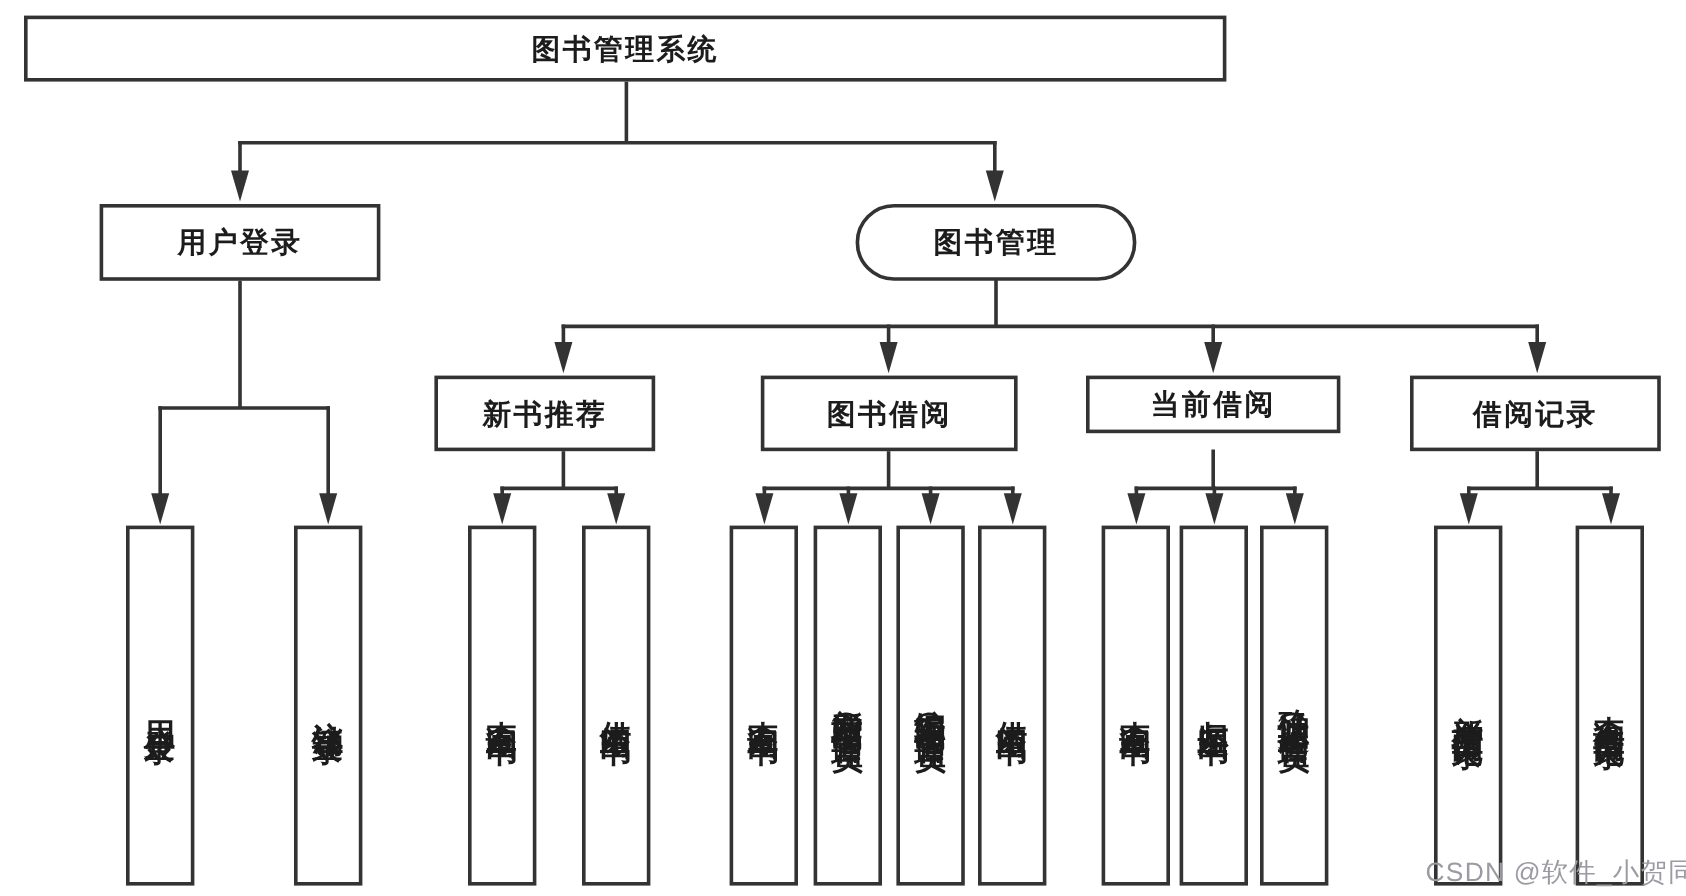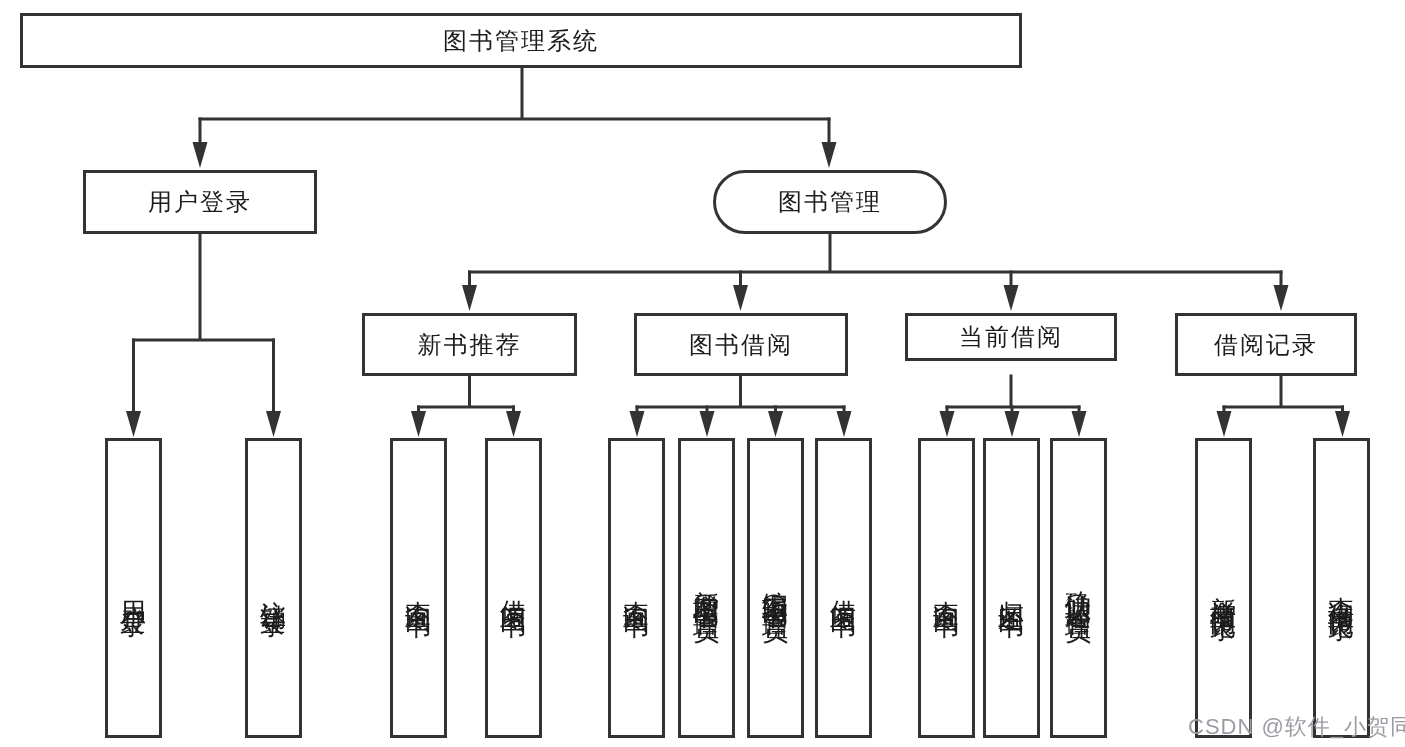--- a/index.html
+++ b/index.html
@@ -24,44 +24,45 @@
   }
   .node {
     position: absolute;
     box-sizing: border-box;
     border: 3px solid #333333;
     background: #ffffff;
     display: flex;
     align-items: center;
     justify-content: center;
     color: #1c1c1c;
+    font-weight: bold;
   }
   .hlabel {
     font-size: 24px;
     letter-spacing: 2px;
     white-space: nowrap;
   }
   .leaf .vlabel {
     writing-mode: vertical-rl;
     text-orientation: mixed;
     font-size: 26px;
     letter-spacing: 4px;
     line-height: 1;
     white-space: nowrap;
   }
   
   .box-root   { left: 20px;   top: 13px;  width: 1002px; height: 55px; }
   
   .box-l2-a   { left: 83px;   top: 170px; width: 234px;  height: 64px; }
   .box-l2-b   { left: 713px;  top: 170px; width: 234px;  height: 64px; border-radius: 32px; }
   
-  .box-l3-a   { left: 362px;  top: 313px; width: 215px;  height: 63px; }
+  .box-l3-a   { left: 362px;  top: 313px; width: 184px;  height: 63px; }
   .box-l3-b   { left: 634px;  top: 313px; width: 214px;  height: 63px; }
   .box-l3-c   { left: 905px;  top: 313px; width: 212px;  height: 48px; }
-  .box-l3-d   { left: 1175px; top: 313px; width: 182px;  height: 63px; }
+  .box-l3-d   { left: 1175px; top: 313px; width: 209px;  height: 63px; }
   
   .leaf { top: 438px; width: 57px; height: 300px; }
   .leaf-1  { left: 105px;  }
   .leaf-2  { left: 245px;  }
   .leaf-3  { left: 390px;  }
   .leaf-4  { left: 485px;  }
   .leaf-5  { left: 608px;  }
   .leaf-6  { left: 678px;  }
   .leaf-7  { left: 747px;  }
   .leaf-8  { left: 815px;  }

